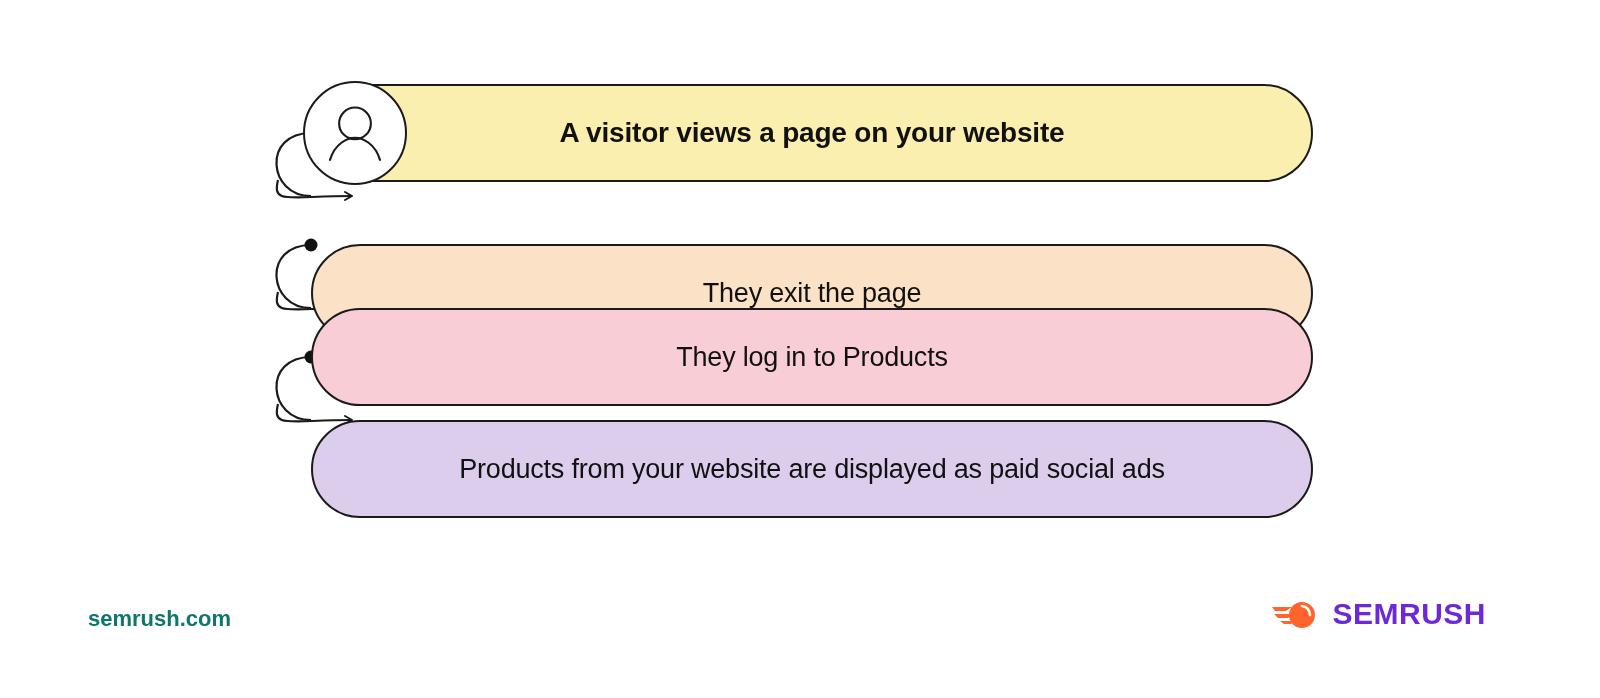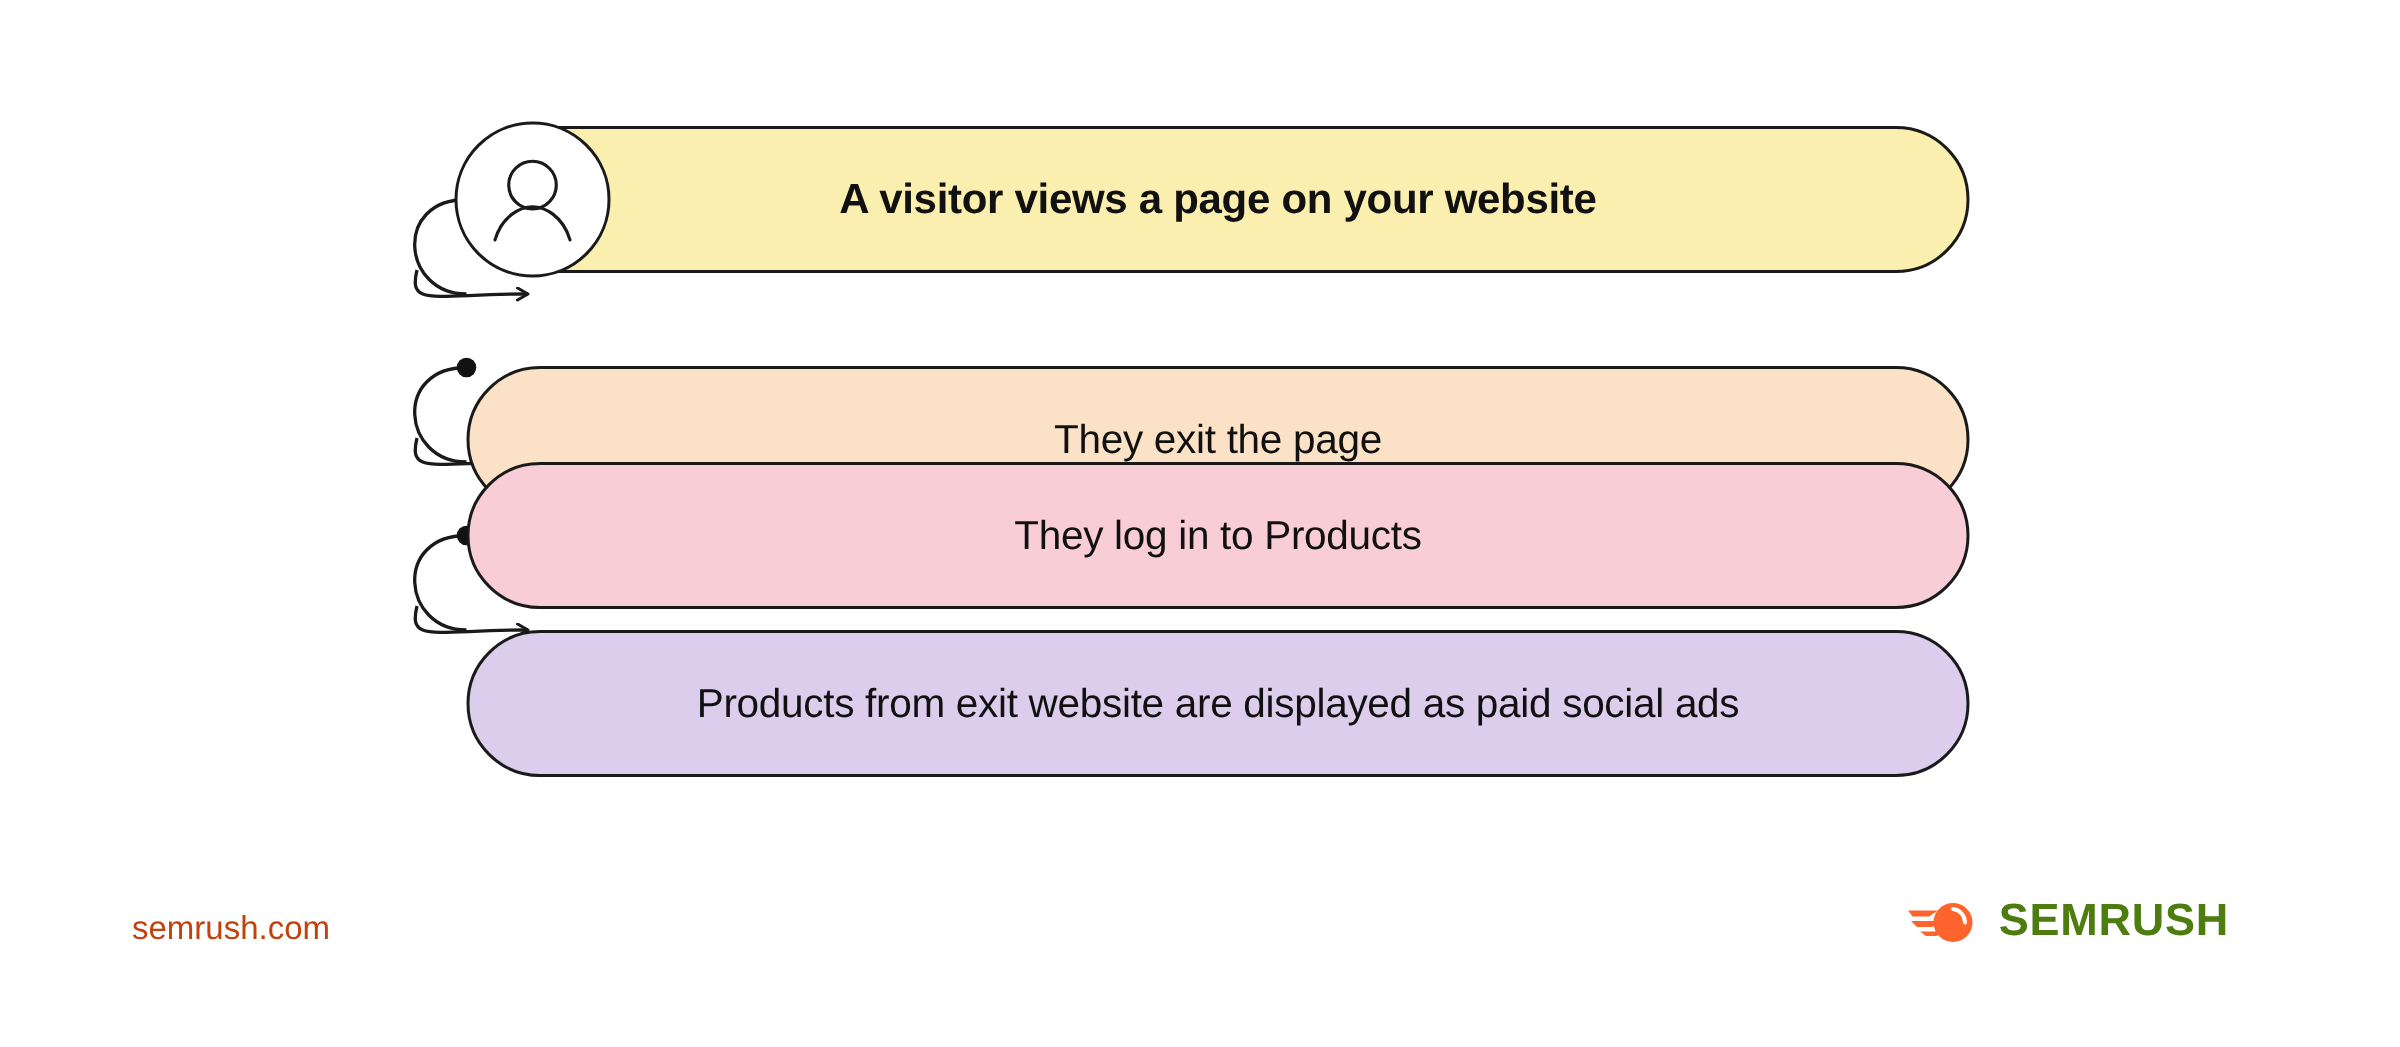--- a/index.html
+++ b/index.html
@@ -97,40 +97,41 @@
     left: 0;
     bottom: 0;
     width: 1600px;
     height: 120px;
   }
   .site-url {
     position: absolute;
     left: 88px;
     top: 28px;
     font-size: 22px;
-    color: #c2410c;
+    color: #0f766e;
+    font-weight: bold;
   }
   .brand {
     position: absolute;
     right: 114px;
     top: 18px;
     display: flex;
     align-items: center;
     gap: 14px;
   }
   .brand-mark {
     width: 46px;
     height: 36px;
     display: block;
   }
   .brand-name {
     font-size: 30px;
     font-weight: bold;
     letter-spacing: 0.5px;
-    color: #4d7c0f;
+    color: #6d28d9;
     text-align: right;
   }
 </style>
 </head>
 <body>
 
 <div id="canvas">
 
   <div class="flow">
 
@@ -166,21 +167,21 @@
 
     <div class="step-bar s2">
       <span class="step-label">They exit the page</span>
     </div>
 
     <div class="step-bar s3">
       <span class="step-label">They log in to Products</span>
     </div>
 
     <div class="step-bar s4">
-      <span class="step-label">Products from exit website are displayed as paid social ads</span>
+      <span class="step-label">Products from your website are displayed as paid social ads</span>
     </div>
 
     <div class="avatar-badge">
       <svg viewBox="0 0 104 104" xmlns="http://www.w3.org/2000/svg">
         <circle cx="52" cy="42" r="16.5" fill="none" stroke="#1a1a1a" stroke-width="2.2"></circle>
         <path d="M 26 80 C 31 63 44 57 52 57 C 60 57 73 63 78 80" fill="none" stroke="#1a1a1a" stroke-width="2.2" stroke-linecap="round"></path>
       </svg>
     </div>
 
   </div>

